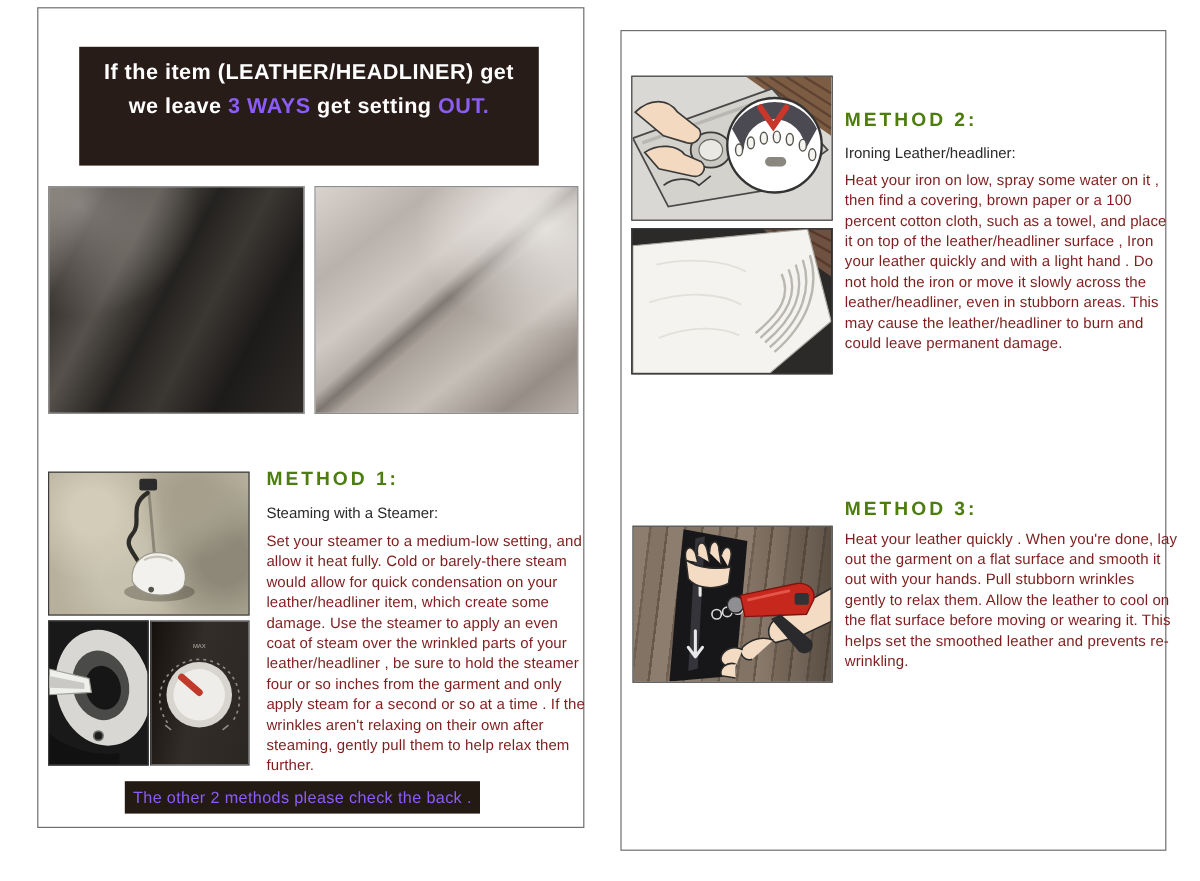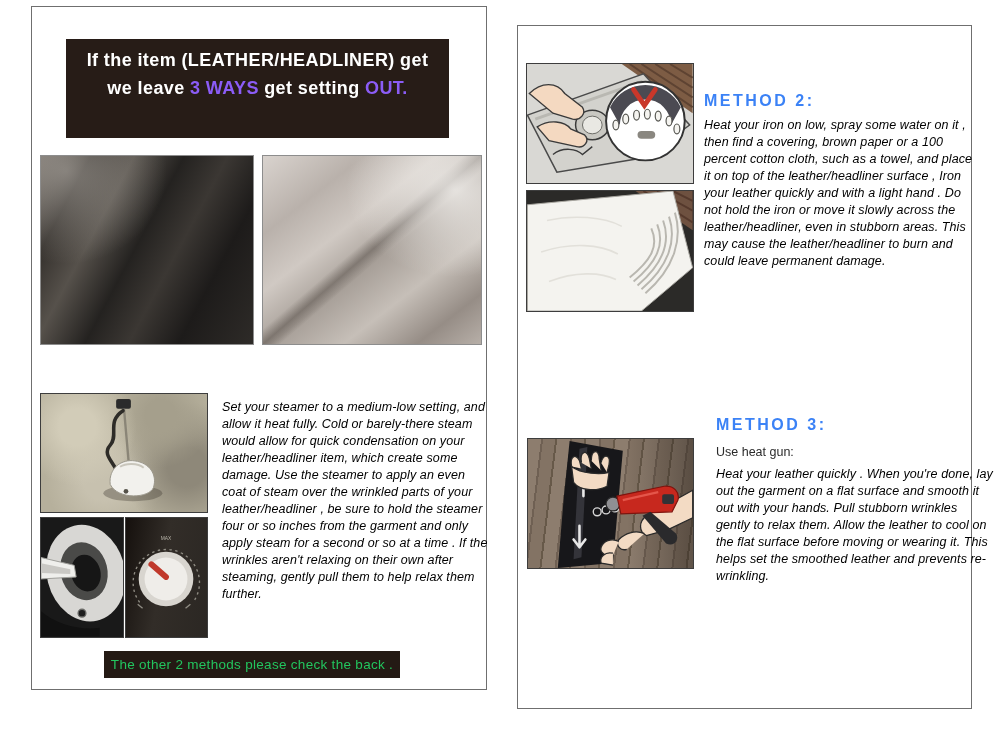--- a/index.html
+++ b/index.html
@@ -44,30 +44,30 @@
   .towel-photo{left:8px;top:164px;width:168px;height:122px;border-color:#3d3d3d;background:#2b2a28;}
   .heatgun-photo{left:9px;top:412px;width:167px;height:131px;border-color:#3d3d3d;
     background:
       linear-gradient(to right, rgba(40,32,26,0) 60%, rgba(40,32,26,.45) 100%),
       repeating-linear-gradient(97deg,#8d7d6e 0 13px,#6f6053 13px 15px,#837364 15px 27px,#675949 27px 29px);}
 
   
   .method{position:absolute;color:#3c3c3c;}
   .method-1{left:190px;top:384px;width:268px;}
   .method-2{left:186px;top:66px;width:278px;}
-  .method-3{left:186px;top:390px;width:278px;margin-left:12px;}
-  .m-head{font-size:16px;font-weight:bold;letter-spacing:2.5px;color:#3b82f6;}
+  .method-3{left:186px;top:390px;width:278px;}
+  .m-head{font-size:16px;font-weight:bold;letter-spacing:2.5px;color:#4d7c0f;}
   .m-sub{font-size:12.5px;color:#2a2a2a;margin-top:11px;}
-  .m-body{font-size:12.5px;line-height:17px;margin-top:7px;letter-spacing:.1px;color:#000000;font-style:italic;}
+  .m-body{font-size:12.5px;line-height:17px;margin-top:7px;letter-spacing:.1px;color:#7f1d1d;}
   .method-1 .m-sub{margin-top:12px;}
   .method-1 .m-body{margin-top:8px;}
 
   
   .banner-bottom{position:absolute;left:72px;top:644px;width:296px;height:27px;background:#241a14;
-    color:#22c55e;font-size:13.5px;line-height:27px;text-align:center;letter-spacing:.3px;}
+    color:#8b5cf6;font-size:13.5px;line-height:27px;text-align:center;letter-spacing:.3px;}
 </style>
 </head>
 <body>
 
 <div class="canvas">
 
   <section class="panel panel-left">
 
     <div class="banner-top">
       <div class="banner-line"><span>If the item (LEATHER/HEADLINER) get</span></div>
@@ -106,20 +106,22 @@
         <path d="M14,86 A34 34 0 1 1 70,84" fill="none" stroke="#8f8c83" stroke-width="1.4" stroke-dasharray="2.5 3.5"></path>
         <text x="41" y="22" font-size="5" fill="#b9b5aa" text-anchor="middle" font-family="Liberation Sans, sans-serif">MAX</text>
         <circle cx="41" cy="62" r="28" fill="#d8d5cf"></circle>
         <circle cx="41" cy="62" r="22" fill="#efede9"></circle>
         <path d="M26,47 L41,60" stroke="#c0392b" stroke-width="6" stroke-linecap="round"></path>
         <path d="M12,88 L17,92 M66,88 L61,92" stroke="#8f8c83" stroke-width="1.4"></path>
       </svg>
     </div>
 
     <div class="method method-1">
+      <div class="m-head">METHOD 1:</div>
+      <div class="m-sub">Steaming with a Steamer:</div>
       <div class="m-body">Set your steamer to a medium-low setting, and allow it heat fully. Cold or barely-there steam would allow for quick condensation on your leather/headliner item, which create some damage. Use the steamer to apply an even coat of steam over the wrinkled parts of your leather/headliner , be sure to hold the steamer four or so inches from the garment and only apply steam for a second or so at a time . If the wrinkles aren't relaxing on their own after steaming, gently pull them to help relax them further.</div>
     </div>
 
     <div class="banner-bottom">
       <span>The other 2 methods please check the back .</span>
     </div>
   </section>
 
   <section class="panel panel-right">
 
@@ -165,20 +167,21 @@
         <g fill="none" stroke="#e2e0da" stroke-width="1.6">
           <path d="M20,30 C46,24 78,26 96,36"></path>
           <path d="M14,62 C44,52 74,54 92,64"></path>
           <path d="M22,92 C48,82 74,82 90,90"></path>
         </g>
       </svg>
     </div>
 
     <div class="method method-2">
       <div class="m-head">METHOD 2:</div>
+      <div class="m-sub">Ironing Leather/headliner:</div>
       <div class="m-body">Heat your iron on low,  spray some water on it , then find a covering, brown paper or a 100 percent cotton cloth, such as a towel, and place it on top of the leather/headliner surface , Iron your leather quickly and with a light hand . Do not hold the iron or move it slowly across the leather/headliner, even in stubborn areas. This may cause the leather/headliner to burn and could leave permanent damage.</div>
     </div>
 
     <div class="photo heatgun-photo">
       <svg viewBox="0 0 167 131">
         <path d="M42,2 L96,12 L86,126 L30,131 L36,60 Z" fill="#17171a"></path>
         <path d="M52,10 L60,8 L54,120 L46,122 Z" fill="#34343a"></path>
         <g stroke="#e8e8e8" stroke-width="2.6" fill="none" stroke-linecap="round">
           <path d="M56,58 L56,36 M56,36 L50,44 M56,36 L62,44"></path>
           <path d="M52,88 L52,110 M52,110 L46,102 M52,110 L58,102"></path>
@@ -206,17 +209,16 @@
           <path d="M90,58 L138,48 C148,47 154,54 152,62 L146,74 L94,76 Z" fill="#c7281e" stroke="#7e140e" stroke-width="1.2"></path>
           <path d="M124,74 L150,96 C154,102 148,110 140,106 L116,78 Z" fill="#2a2a2c"></path>
           <rect x="136" y="56" width="12" height="10" rx="2" fill="#323236"></rect>
           <path d="M96,62 L132,54" stroke="#e4564a" stroke-width="2.4"></path>
         </g>
       </svg>
     </div>
 
     <div class="method method-3">
       <div class="m-head">METHOD 3:</div>
-      <div class="m-sub">Use heat gun:</div>
       <div class="m-body">Heat your leather quickly . When you're done, lay out the garment on a flat surface and smooth it out with your hands. Pull stubborn wrinkles gently to relax them. Allow the leather to cool on the flat surface before moving or wearing it. This helps set the smoothed leather and prevents re-wrinkling.</div>
     </div>
   </section>
 </div>
 
 </body></html>

